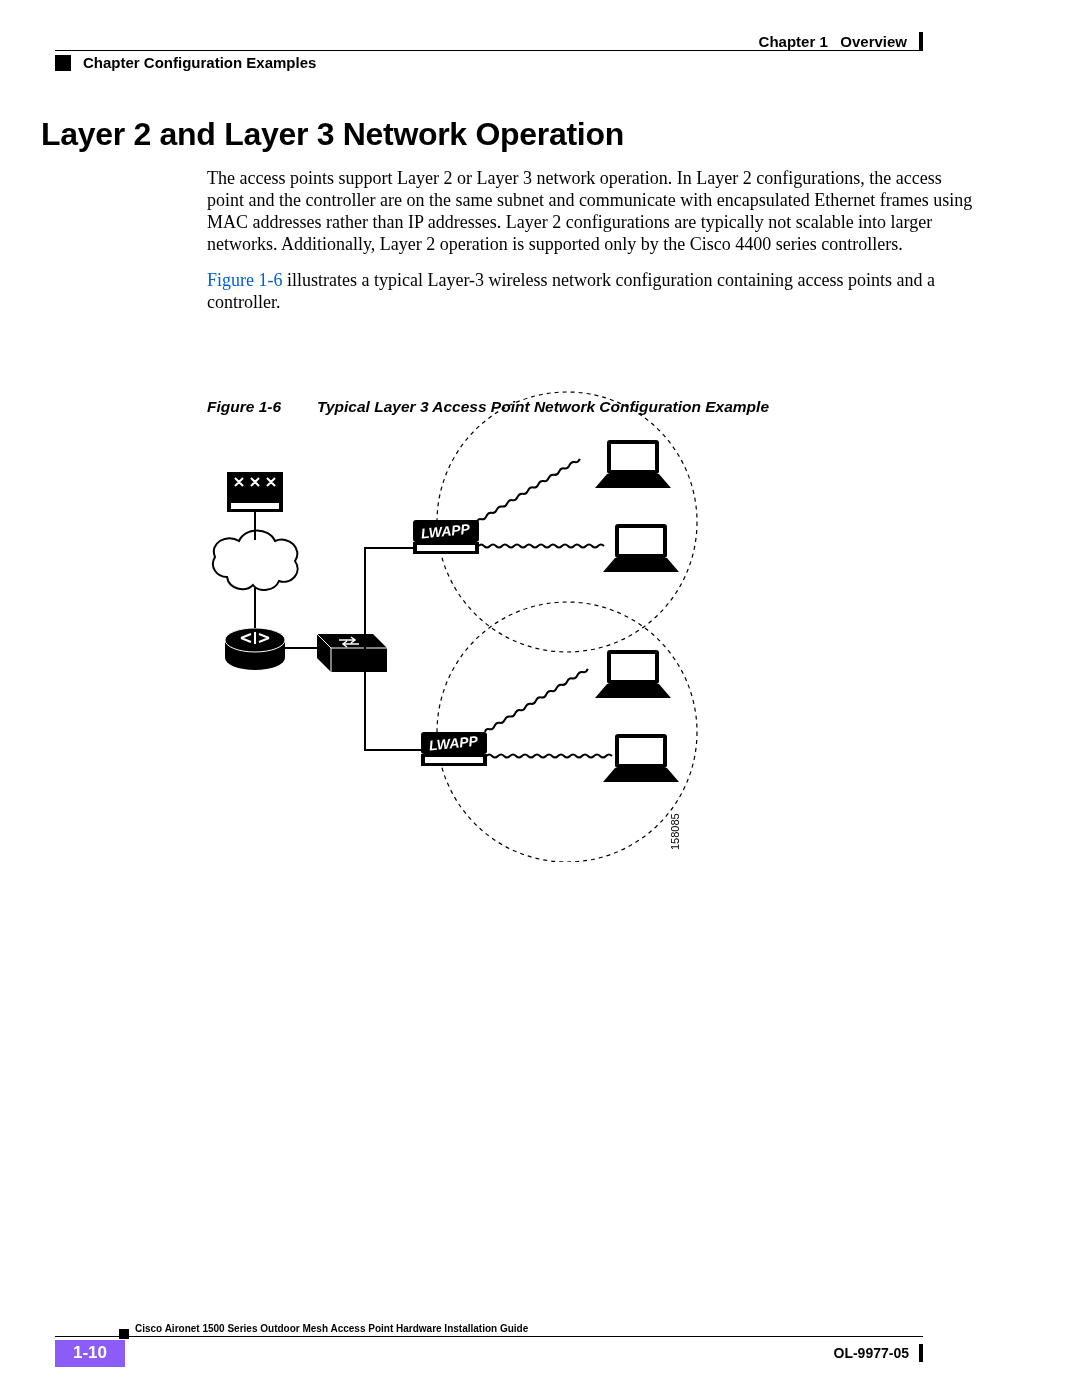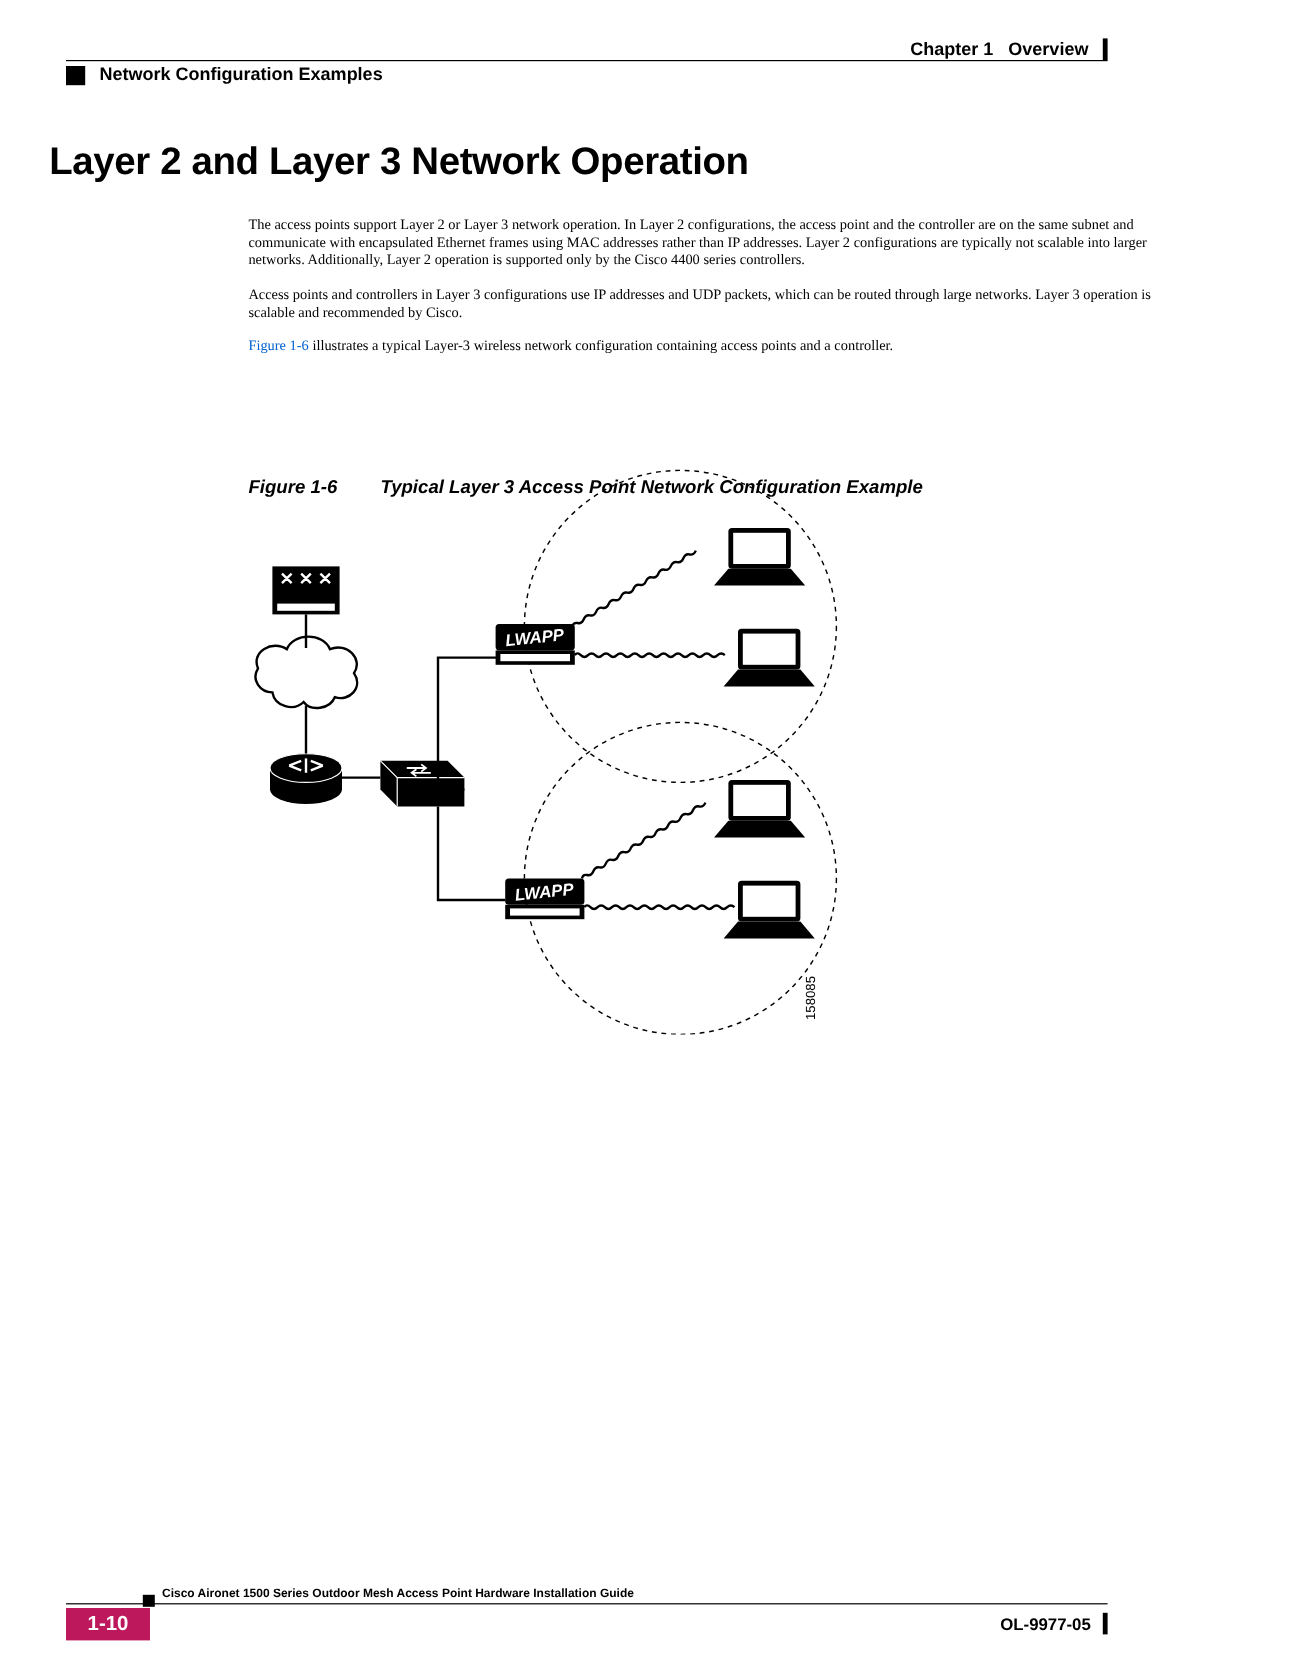--- a/index.html
+++ b/index.html
@@ -67,23 +67,23 @@
     font-family: Arial, Helvetica, sans-serif;
     font-weight: 800;
     font-size: 32px;
     letter-spacing: -0.3px;
   }
 
   
   .body {
     position: absolute;
     left: 207px;
-    top: 180px;
+    top: 168px;
     width: 770px;
-    font-size: 12px;
+    font-size: 18px;
     line-height: 1.22;
   }
   .body p { margin: 0 0 14px 0; }
   .link { color: #0060d0; }
 
   
   .figcap {
     position: absolute;
     left: 207px;
     top: 358px;
@@ -117,21 +117,21 @@
     left: 135px;
     bottom: 63px;
     font-family: Arial, Helvetica, sans-serif;
     font-weight: 700;
     font-size: 10px;
   }
   .ftr-tab {
     position: absolute;
     left: 55px;
     bottom: 30px;
-    background: #be185d;
+    background: #8b5cf6;
     color: #fff;
     font-family: Arial, Helvetica, sans-serif;
     font-weight: 700;
     font-size: 17px;
     padding: 3px 18px 4px;
   }
   .ftr-doc {
     position: absolute;
     right: 55px;
     bottom: 35px;
@@ -161,28 +161,27 @@
 
 <div class="page">
 
   <div class="hdr-rule"></div>
   <div class="hdr-right">
     <span><span>Chapter 1</span>&nbsp;&nbsp;&nbsp;<span>Overview</span></span>
     <span class="bar"></span>
   </div>
   <div class="hdr-left">
     <span class="sq"></span>
-    <span>Network Configuration Examples</span>
+    <span>Chapter Configuration Examples</span>
   </div>
 
   <div class="h1">Layer 2 and Layer 3 Network Operation</div>
 
   <div class="body">
     <p>The access points support Layer 2 or Layer 3 network operation. In Layer 2 configurations, the access point and the controller are on the same subnet and communicate with encapsulated Ethernet frames using MAC addresses rather than IP addresses. Layer 2 configurations are typically not scalable into larger networks. Additionally, Layer 2 operation is supported only by the Cisco 4400 series controllers.</p>
-    <p>Access points and controllers in Layer 3 configurations use IP addresses and UDP packets, which can be routed through large networks. Layer 3 operation is scalable and recommended by Cisco.</p>
     <p>
       <span class="link">Figure 1-6</span><span> illustrates a typical Layer-3 wireless network configuration containing access points and a controller.</span>
     </p>
   </div>
 
   <div class="figcap">
     <span class="fignum">Figure 1-6</span><span>Typical Layer 3 Access Point Network Configuration Example</span>
   </div>
 
   <div class="figure">

